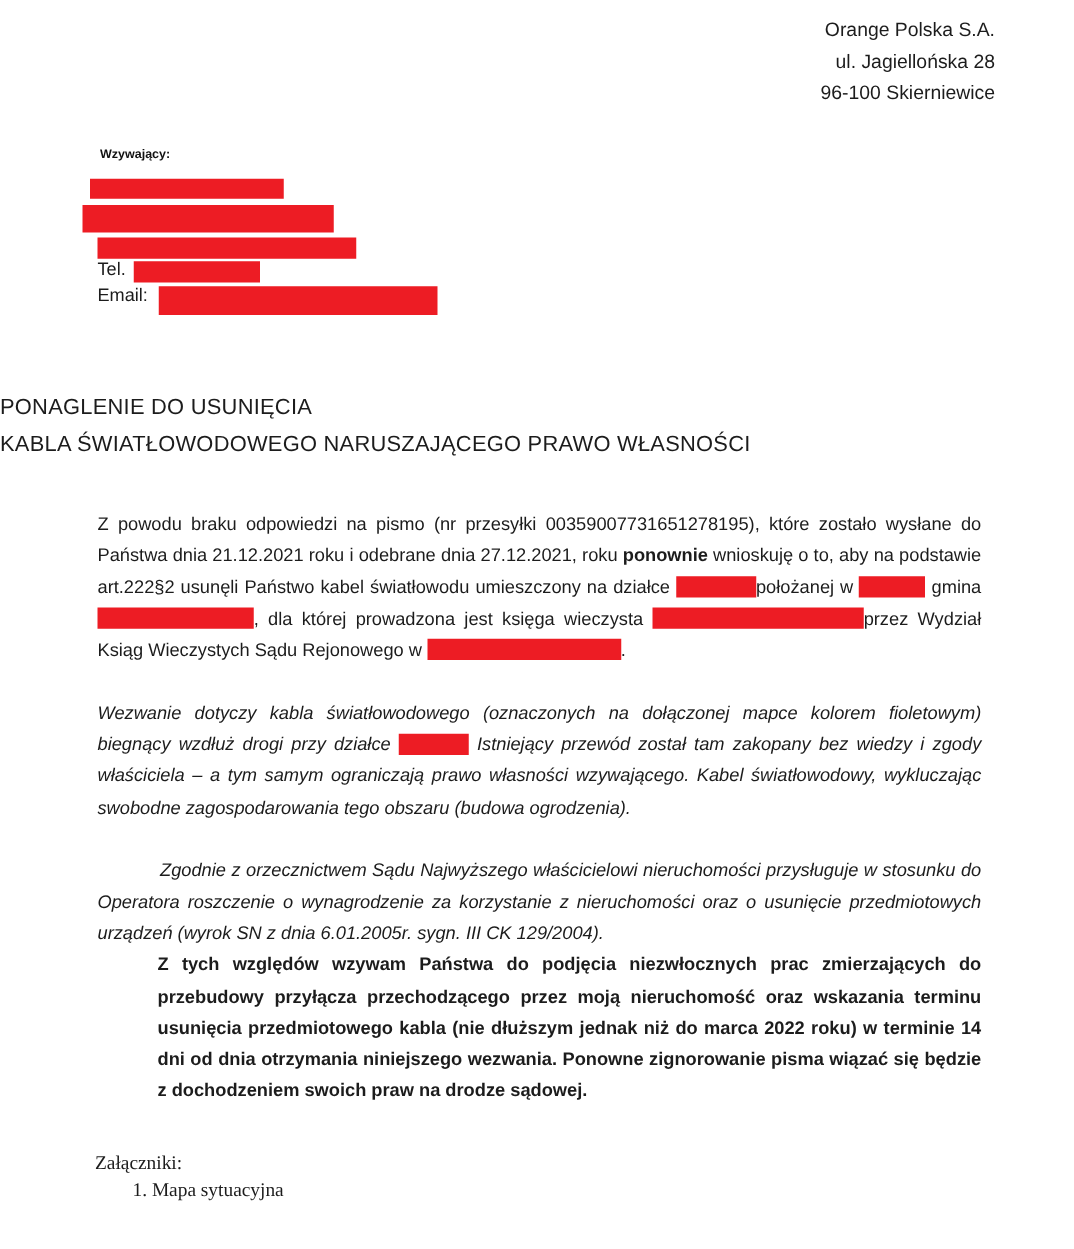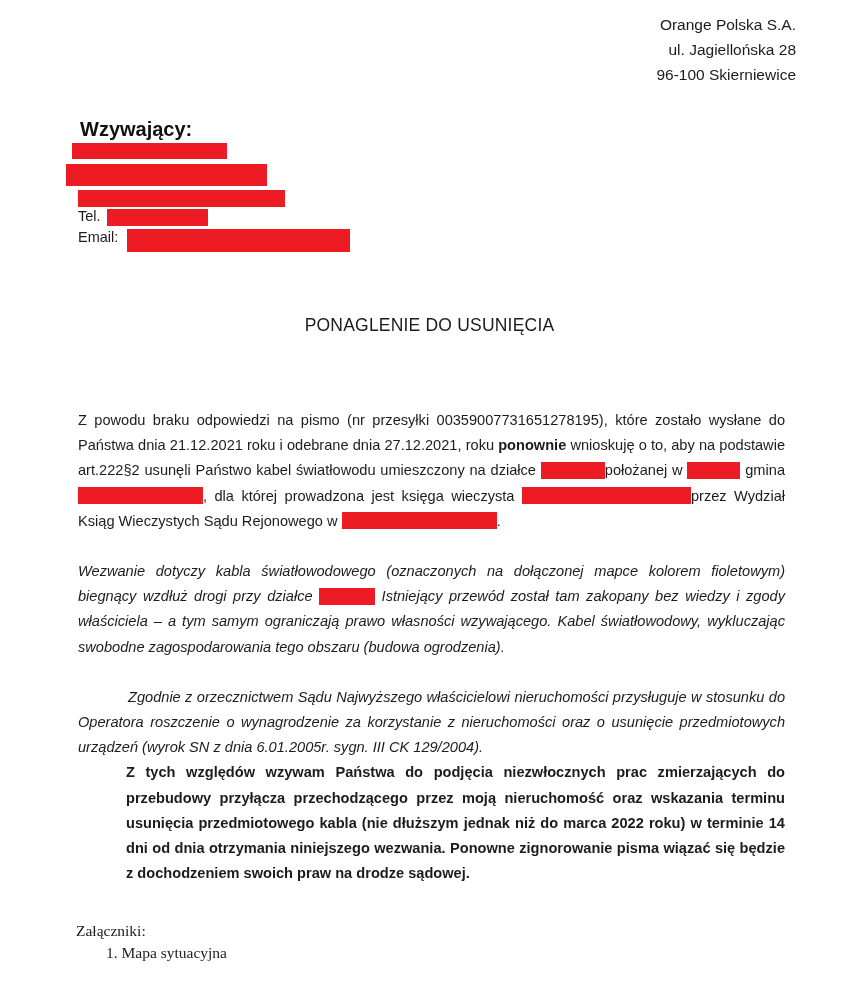--- a/index.html
+++ b/index.html
@@ -38,21 +38,21 @@
   .caller-block {
     position: absolute;
     top: 118px;
     left: 0;
     width: 859px;
   }
   .caller-title {
     position: absolute;
     left: 80px;
     top: 0;
-    font-size: 20px;
+    font-size: 10px;
     font-weight: bold;
     color: #111;
   }
   .redaction {
     position: absolute;
     background: #ED1C24;
     display: block;
   }
   .inline-redaction {
     display: inline-block;
@@ -66,21 +66,21 @@
     font-size: 14.5px;
     color: #1c1c1c;
   }
 
   
   .doc-title {
     position: absolute;
     top: 310px;
     left: 0;
     width: 859px;
-    text-align: center;
+    text-align: left;
     font-size: 17.5px;
     line-height: 30px;
     letter-spacing: 0.2px;
     color: #1c1c1c;
   }
 
   
   .body-area {
     position: absolute;
     top: 408px;
@@ -138,20 +138,21 @@
 
     <span class="field-label" style="left:78px; top:90px;">Tel.</span>
     <span class="redaction" style="left:107px; top:91px; width:101px; height:17px;"></span>
 
     <span class="field-label" style="left:78px; top:111px;">Email:</span>
     <span class="redaction" style="left:127px; top:111px; width:223px; height:23px;"></span>
   </div>
 
   <div class="doc-title">
     <div>PONAGLENIE DO USUNIĘCIA</div>
+    <div>KABLA ŚWIATŁOWODOWEGO NARUSZAJĄCEGO PRAWO WŁASNOŚCI</div>
   </div>
 
   <div class="body-area">
 
     <p class="para"><span>Z powodu braku odpowiedzi na pismo (nr przesyłki 00359007731651278195), które zostało wysłane do Państwa dnia 21.12.2021 roku i odebrane dnia 27.12.2021, roku </span><span class="b">ponownie</span><span> wnioskuję o to, aby na podstawie art.222§2 usunęli Państwo kabel światłowodu umieszczony na działce </span><span class="inline-redaction" style="width:64px; height:17px;"></span><span>położanej w </span><span class="inline-redaction" style="width:53px; height:17px;"></span><span> gmina </span><span class="inline-redaction" style="width:125px; height:17px;"></span><span>, dla której prowadzona jest księga wieczysta </span><span class="inline-redaction" style="width:169px; height:17px;"></span><span>przez Wydział Ksiąg Wieczystych Sądu Rejonowego w </span><span class="inline-redaction" style="width:155px; height:17px;"></span><span>.</span></p>
 
     <p class="para spaced"><span>Wezwanie dotyczy kabla światłowodowego (oznaczonych na dołączonej mapce kolorem fioletowym) biegnący wzdłuż drogi przy działce </span><span class="inline-redaction" style="width:56px; height:17px;"></span><span> Istniejący przewód został tam zakopany bez wiedzy i zgody właściciela – a tym samym ograniczają prawo własności wzywającego. Kabel światłowodowy, wykluczając swobodne zagospodarowania tego obszaru (budowa ogrodzenia).</span></p>
 
     <p class="para spaced indented">Zgodnie z orzecznictwem Sądu Najwyższego właścicielowi nieruchomości przysługuje w stosunku do Operatora roszczenie o wynagrodzenie za korzystanie z nieruchomości oraz o usunięcie przedmiotowych urządzeń (wyrok SN z dnia 6.01.2005r. sygn. III CK 129/2004).</p>
 

